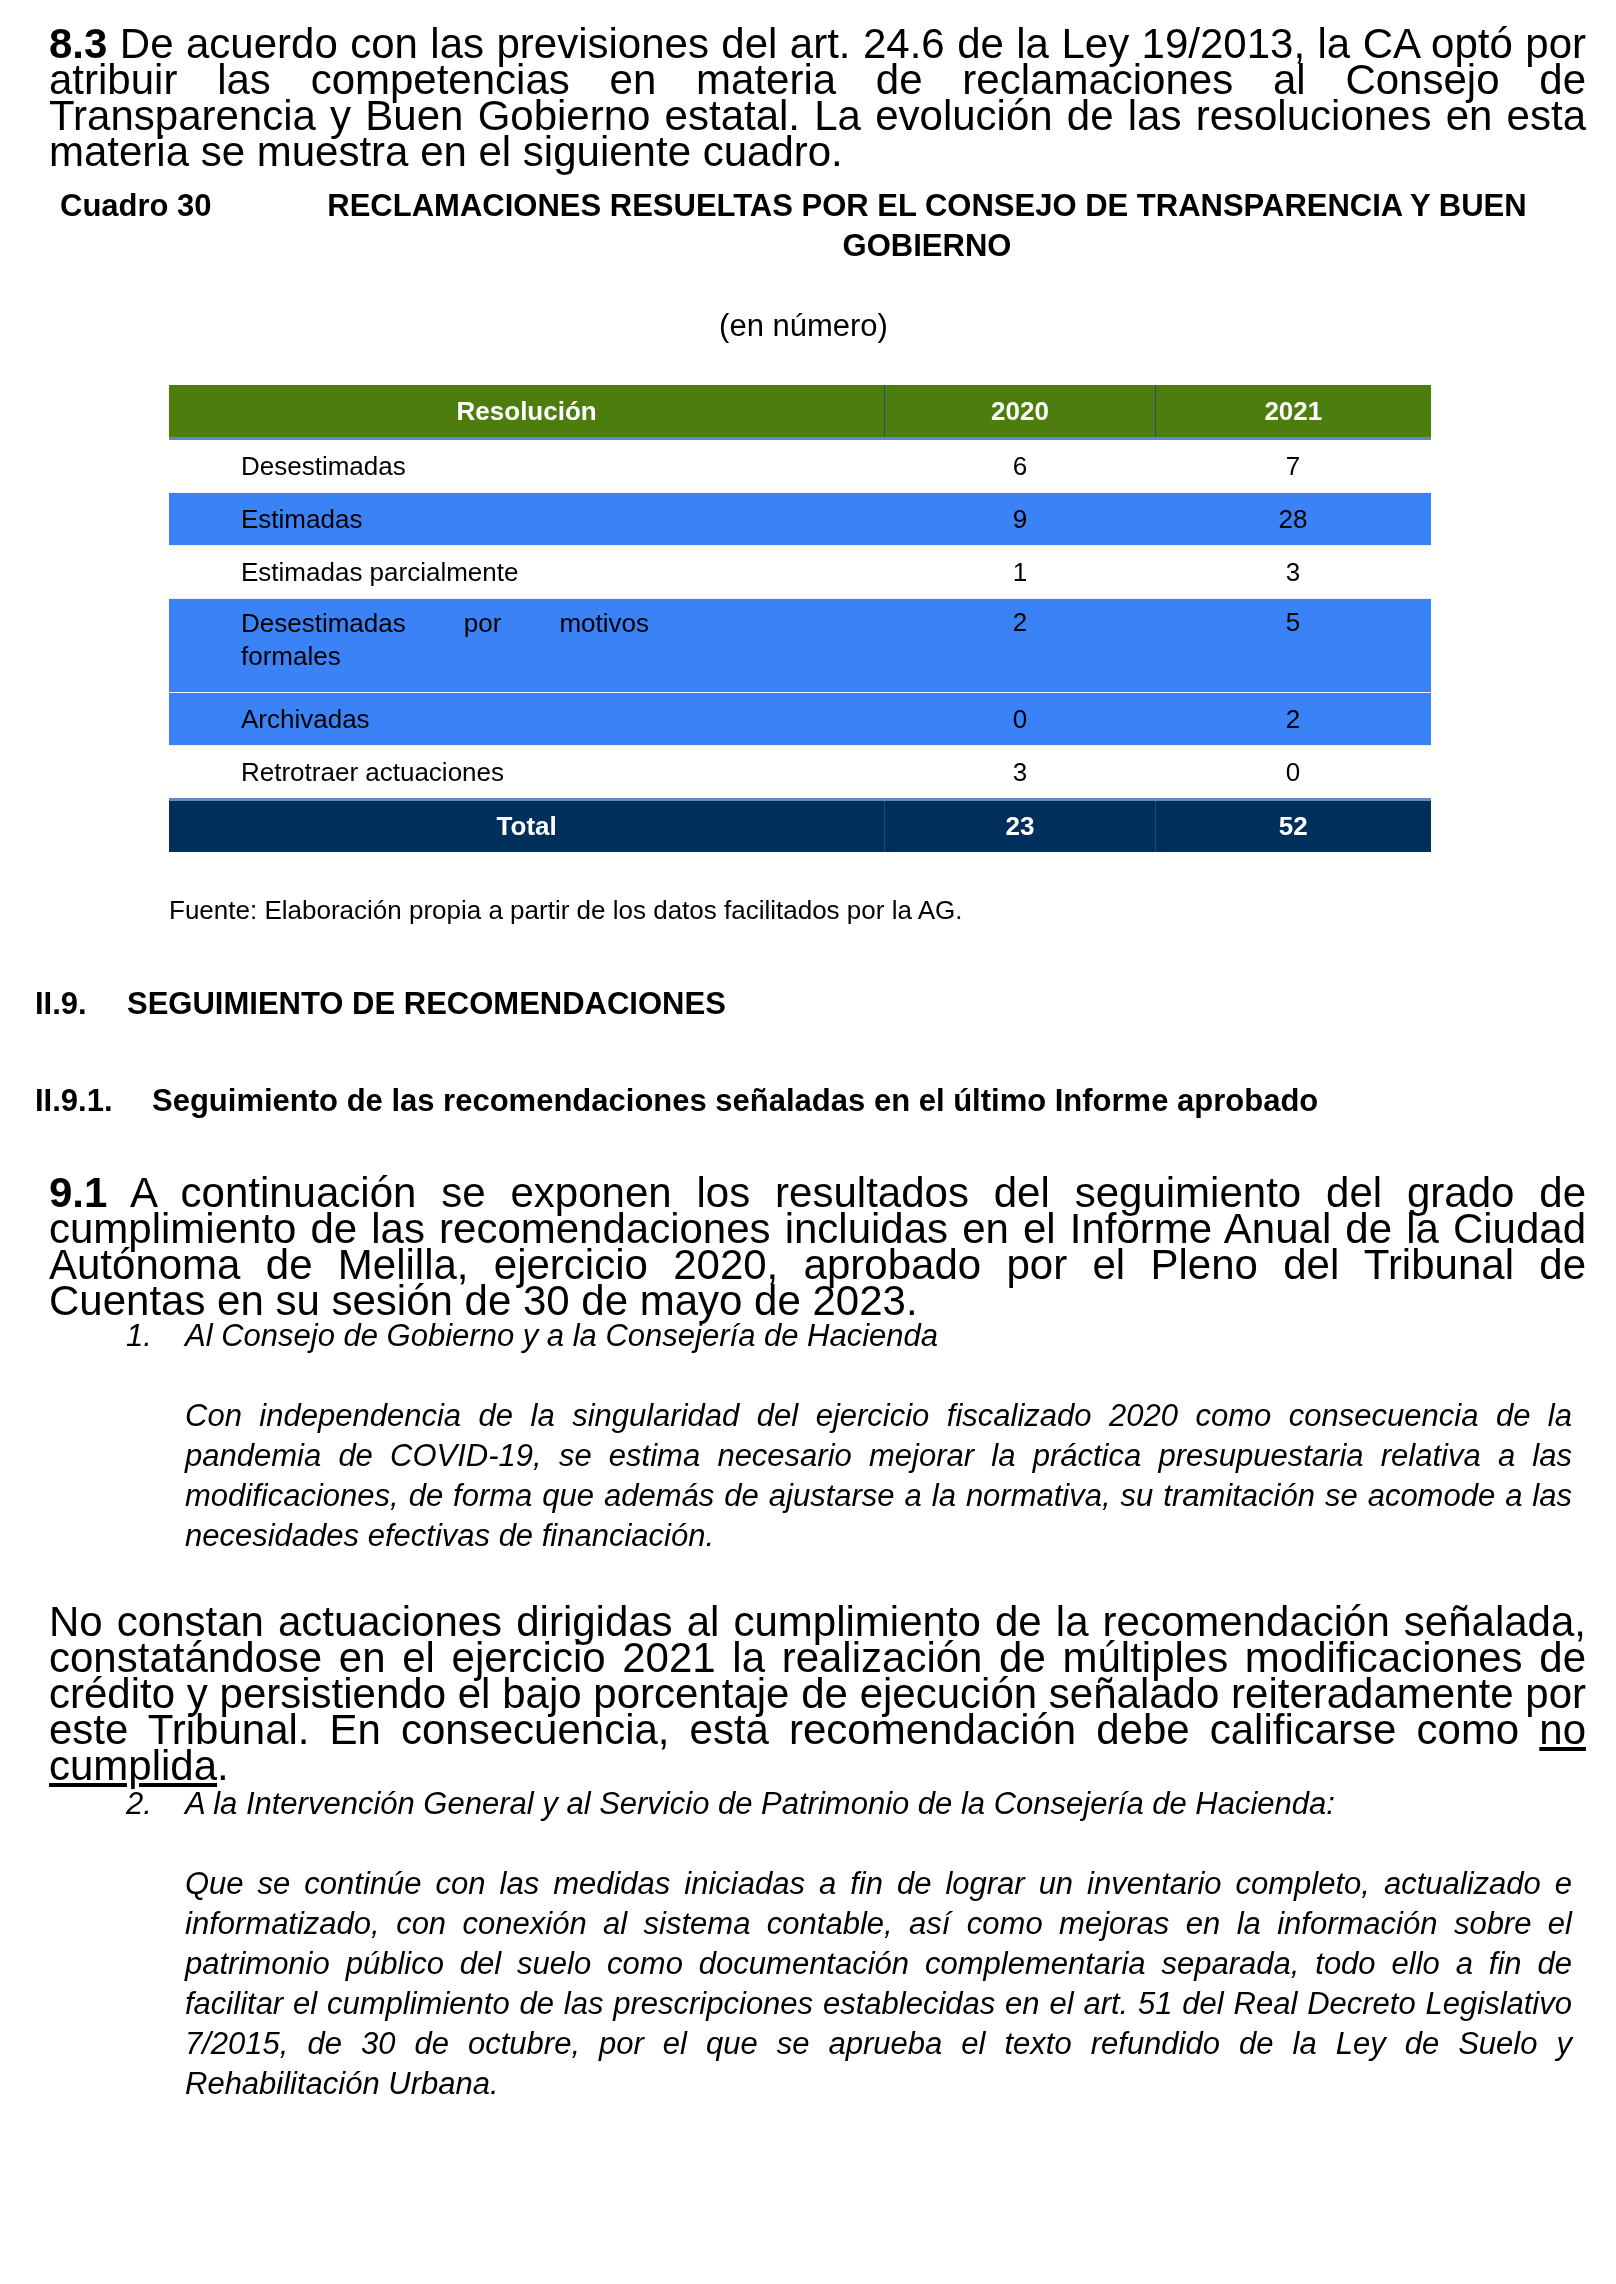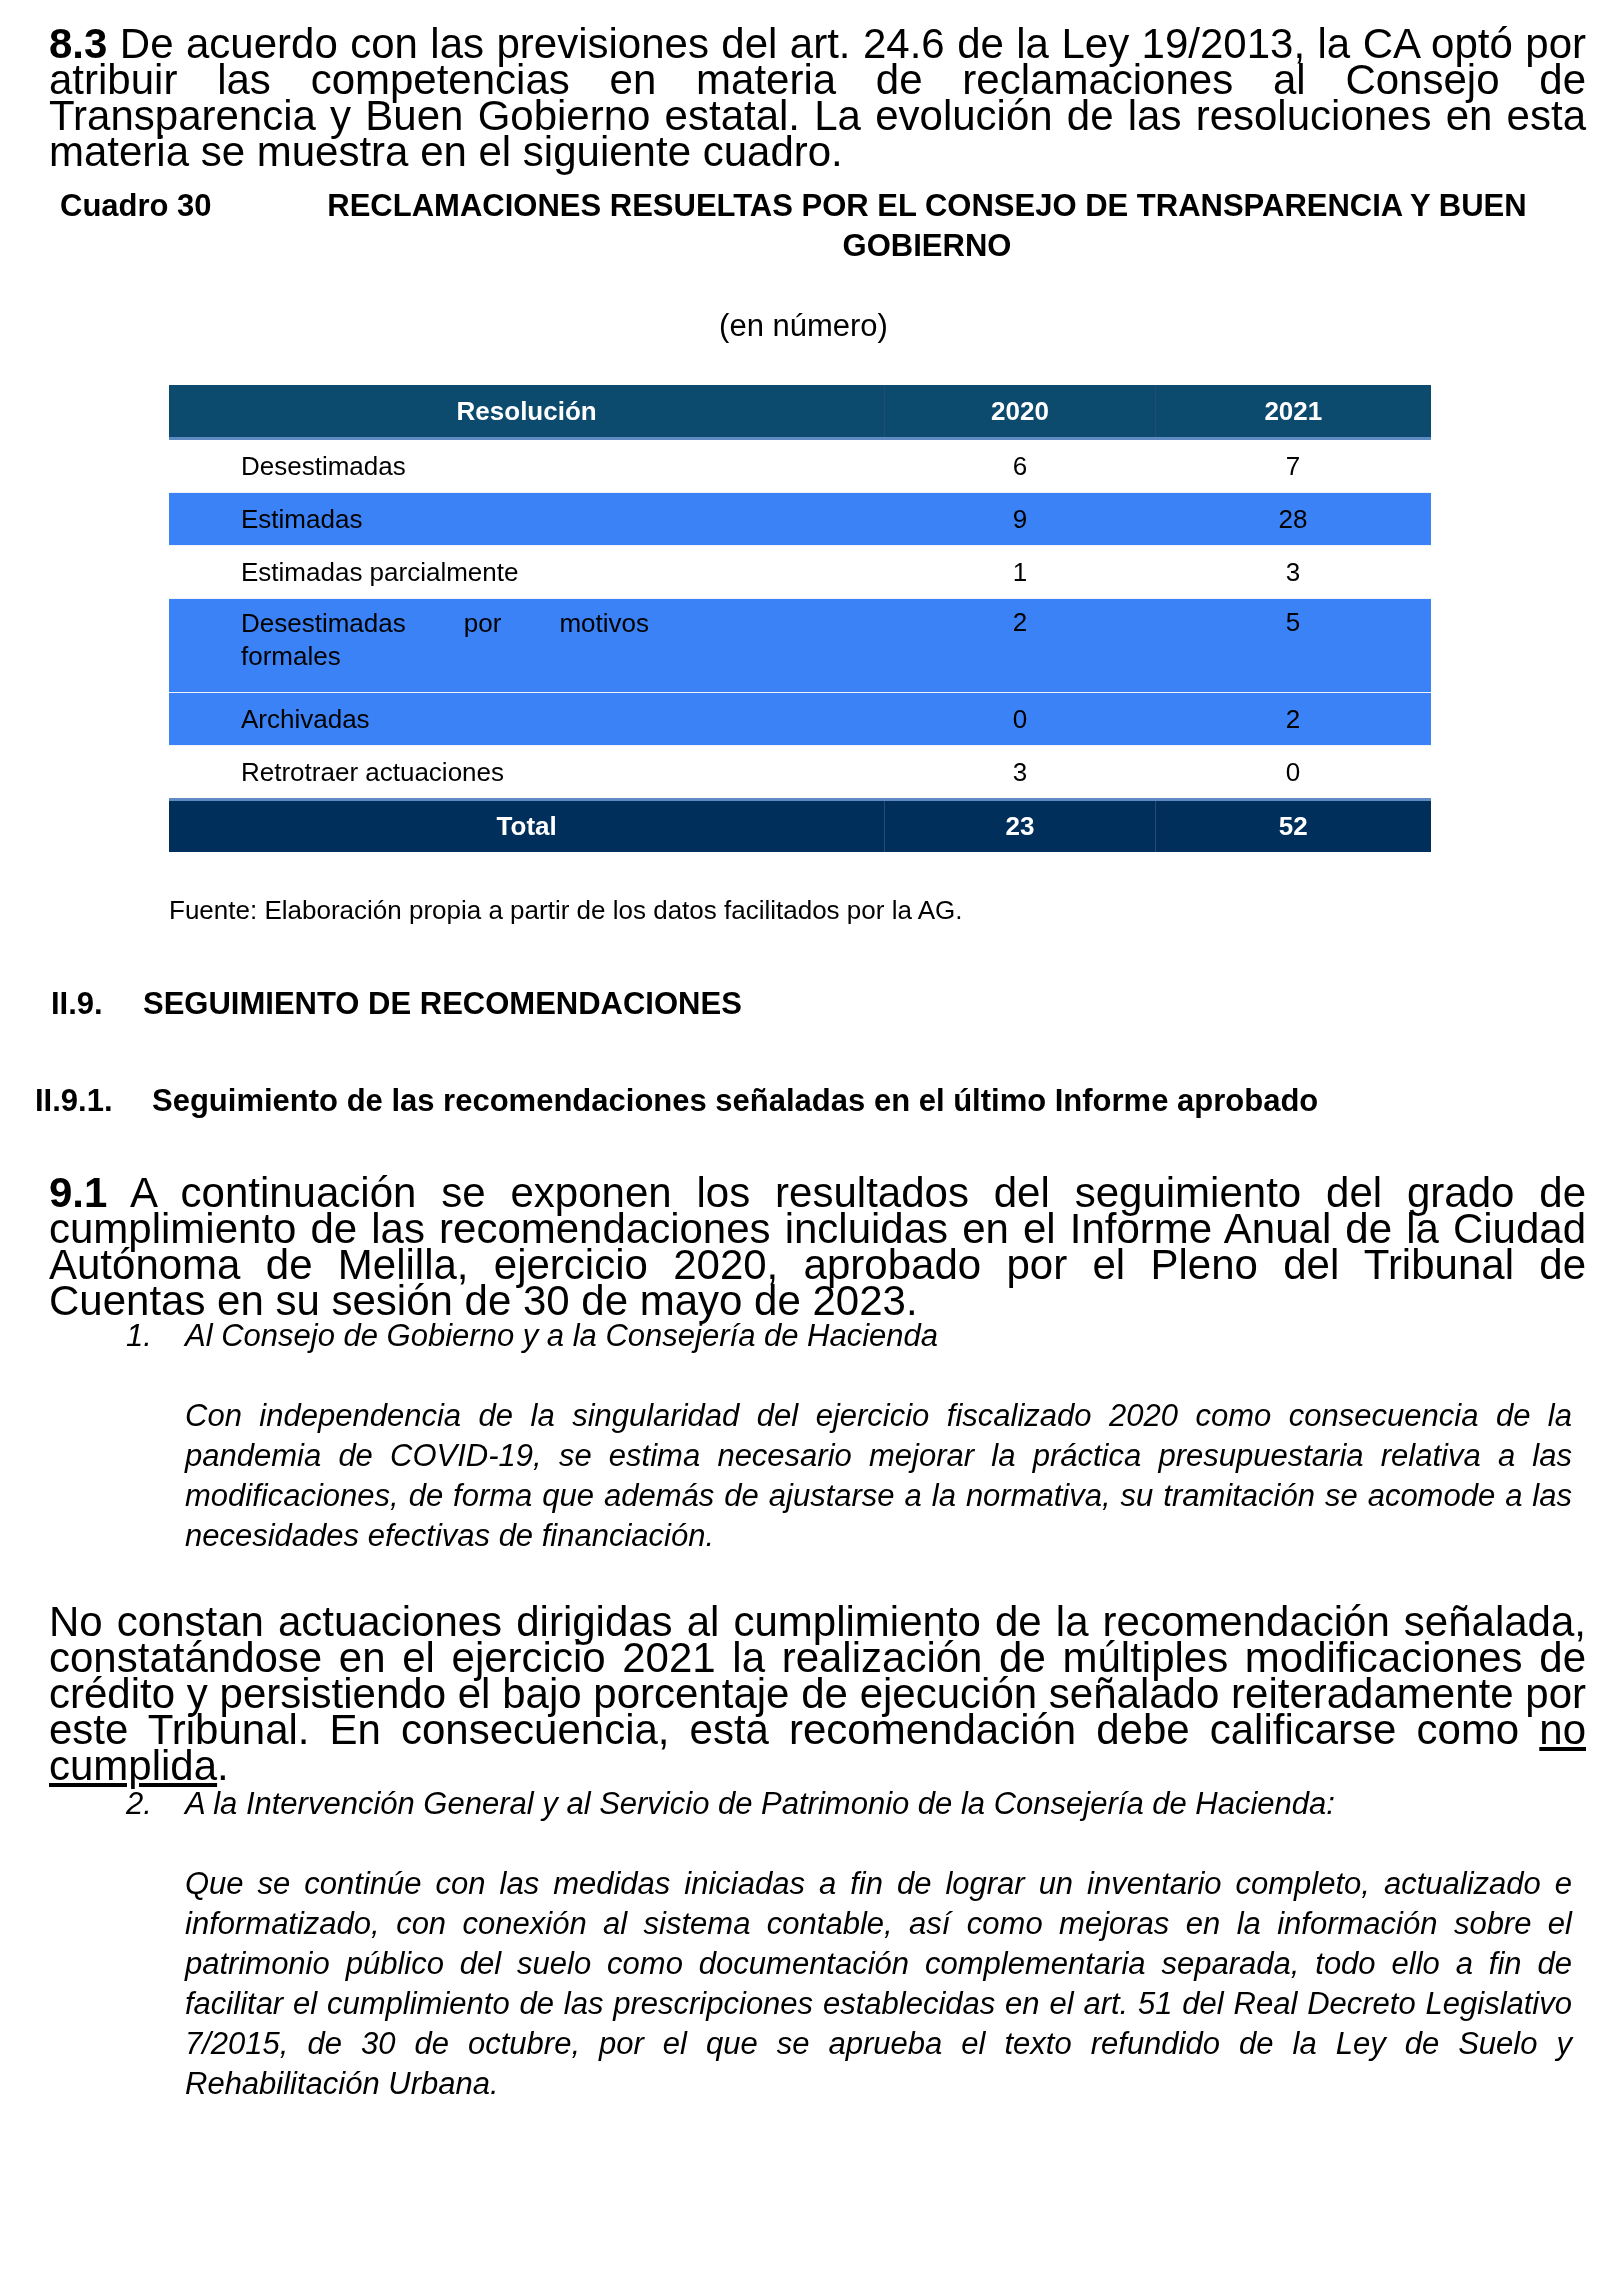--- a/index.html
+++ b/index.html
@@ -35,21 +35,21 @@
   table#tbl {
     position: absolute; top: 385px; left: 134px; width: 1262px;
     border-collapse: collapse;
     font-size: 26px;
   }
   #tbl td, #tbl th { padding: 0; height: 52px; }
   #tbl .col-a { width: 716px; }
   #tbl .col-b { width: 270px; }
   #tbl .col-c { width: 276px; }
   #tbl thead th {
-    background: #0c4a6e; color: #fff; font-weight: bold; text-align: center;
+    background: #4d7c0f; color: #fff; font-weight: bold; text-align: center;
     border-bottom: 3.3px solid #5f8ac4;
     border-right: 0.8px solid #254a73;
   }
   #tbl thead th:last-child { border-right: none; }
   #tbl tbody td { vertical-align: middle; }
   #tbl tbody td.label { padding-left: 72px; text-align: left; }
   #tbl tbody td.num { text-align: center; }
   #tbl tbody tr.alt td { background: #3b82f6; }
   #tbl tbody tr.tall td { height: 85px; vertical-align: top; padding-top: 8.2px; }
   #tbl tbody tr.tall td.label { line-height: 33px; }
@@ -61,21 +61,21 @@
     border-right: 0.8px solid #254a73;
   }
   #tbl tfoot td:last-child { border-right: none; }
   #source {
     position: absolute; top: 894px; left: 134px; font-size: 26px; line-height: 33px;
   }
 
   #h-ii9 {
     position: absolute; top: 984px; left: 0; font-size: 31px; font-weight: bold; line-height: 40px;
   }
-  #h-ii9 .n { display: inline-block; width: 92px; margin-left: 16px; }
+  #h-ii9 .n { display: inline-block; width: 92px; }
   #h-ii91 {
     position: absolute; top: 1081px; left: 0; font-size: 31px; font-weight: bold; line-height: 40px;
   }
   #h-ii91 .n { display: inline-block; width: 117px; }
   #p91 { position: absolute; top: 1161px; left: 0; width: 1537px; }
 
   .rec-title {
     position: absolute; left: 91px; font-size: 31px; font-style: italic; line-height: 40px;
   }
   .rec-title .n { display: inline-block; width: 59px; }

